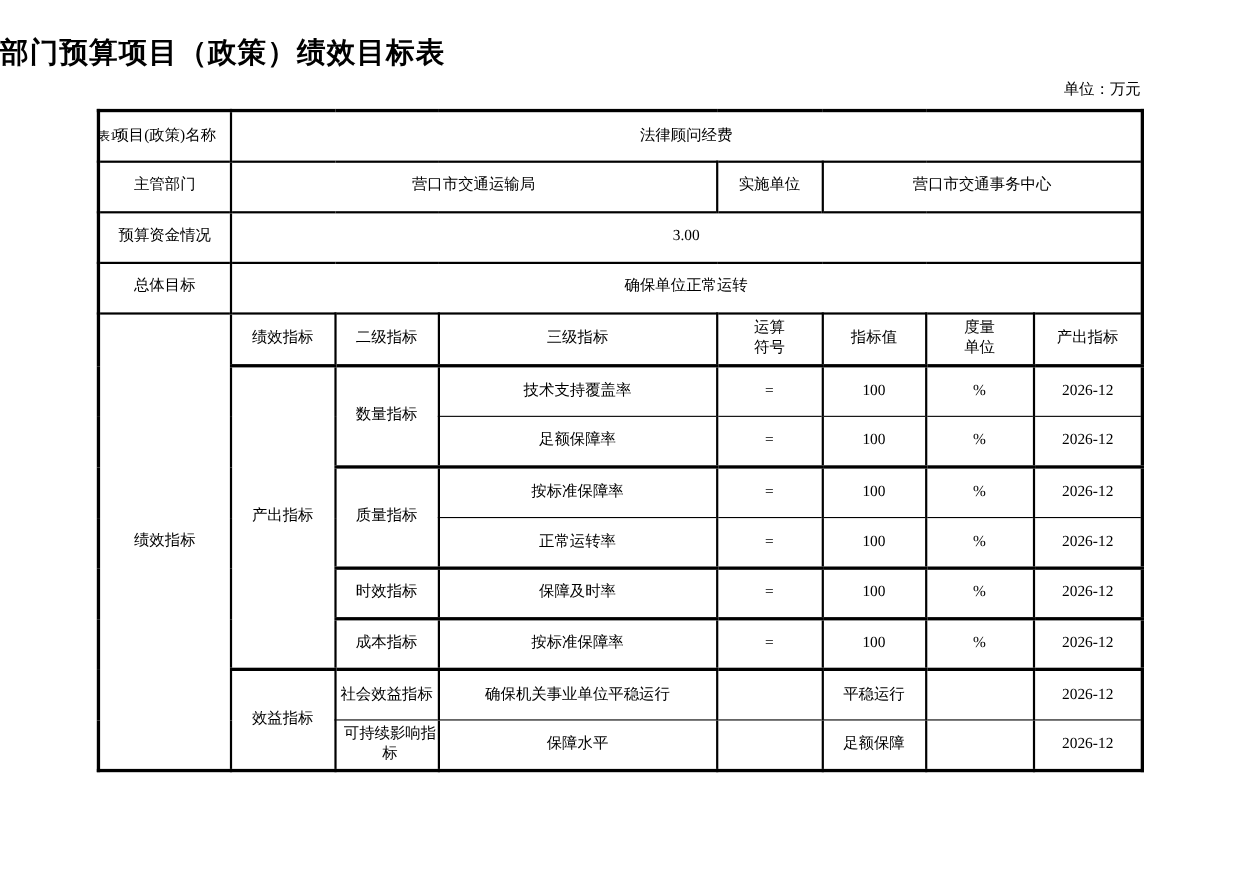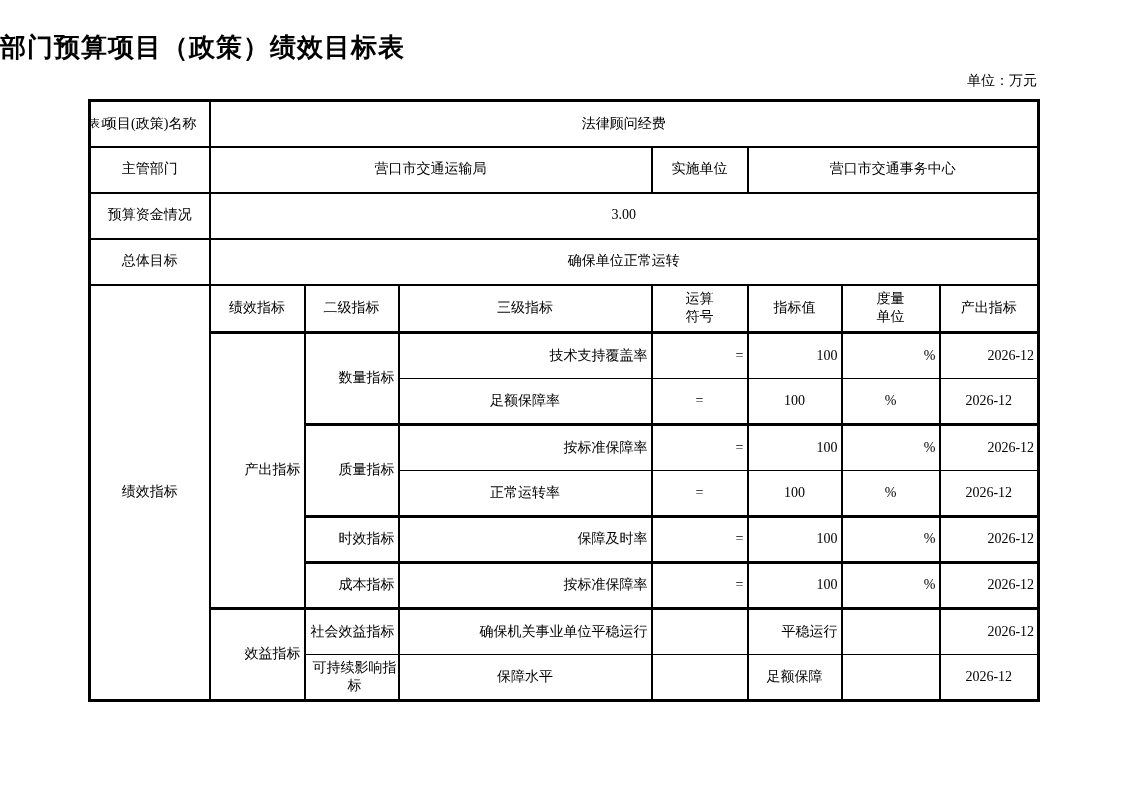--- a/index.html
+++ b/index.html
@@ -55,21 +55,21 @@
     text-align: center;
     vertical-align: middle;
     padding: 2px 3px;
     line-height: 1.3;
     overflow: hidden;
   }
   tr.info { height: 46px; }
   tr.hdr  { height: 48px; }
   tr.data { height: 46px; }
   tr.thin  > td { border-top-width: 1px; }
-  tr.thick > td { border-top-width: 3px; text-align: right; }
+  tr.thick > td { border-top-width: 3px; }
   td.right { text-align: right; padding-right: 9px; }
   td.left  { text-align: left;  padding-left: 5px; }
   td.pre   { white-space: pre-line; line-height: 1.2; }
 </style>
 </head>
 <body>
 
 <div class="page">
 
   <h1 class="title">部门预算项目（政策）绩效目标表</h1>

